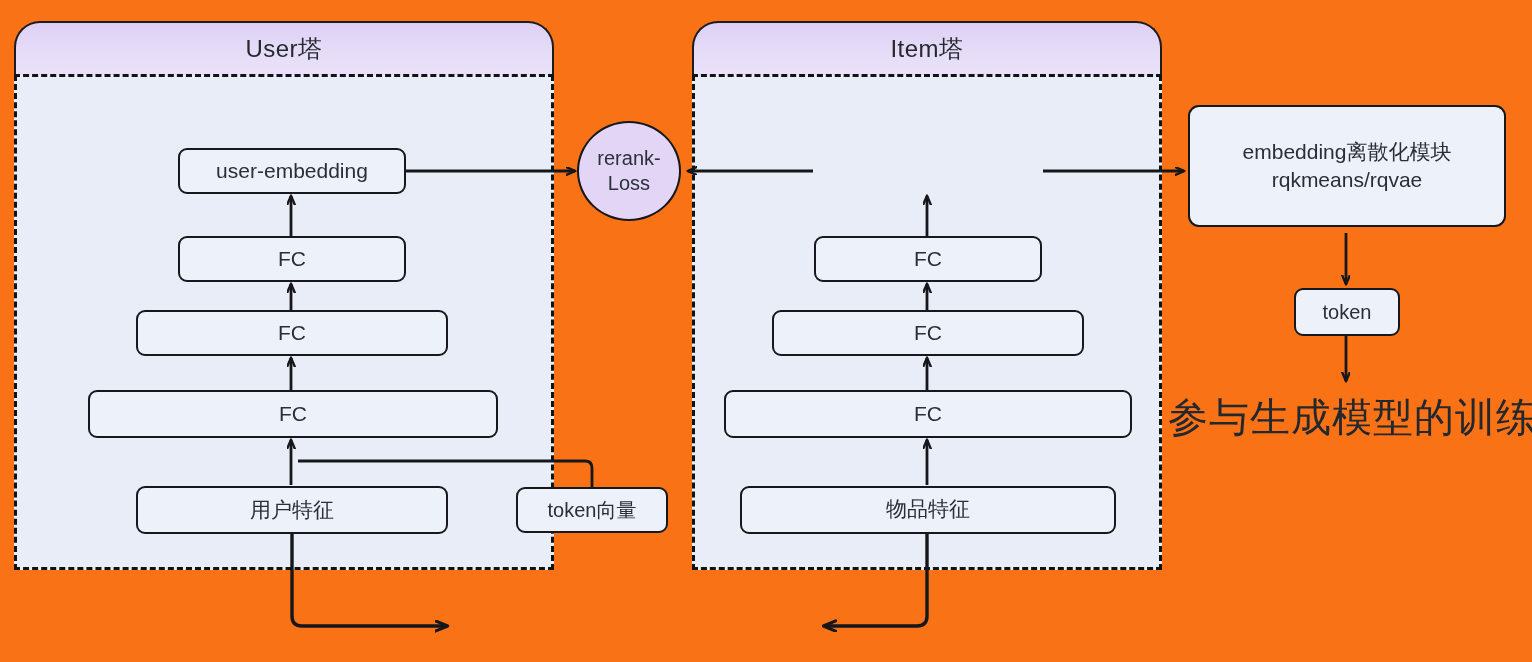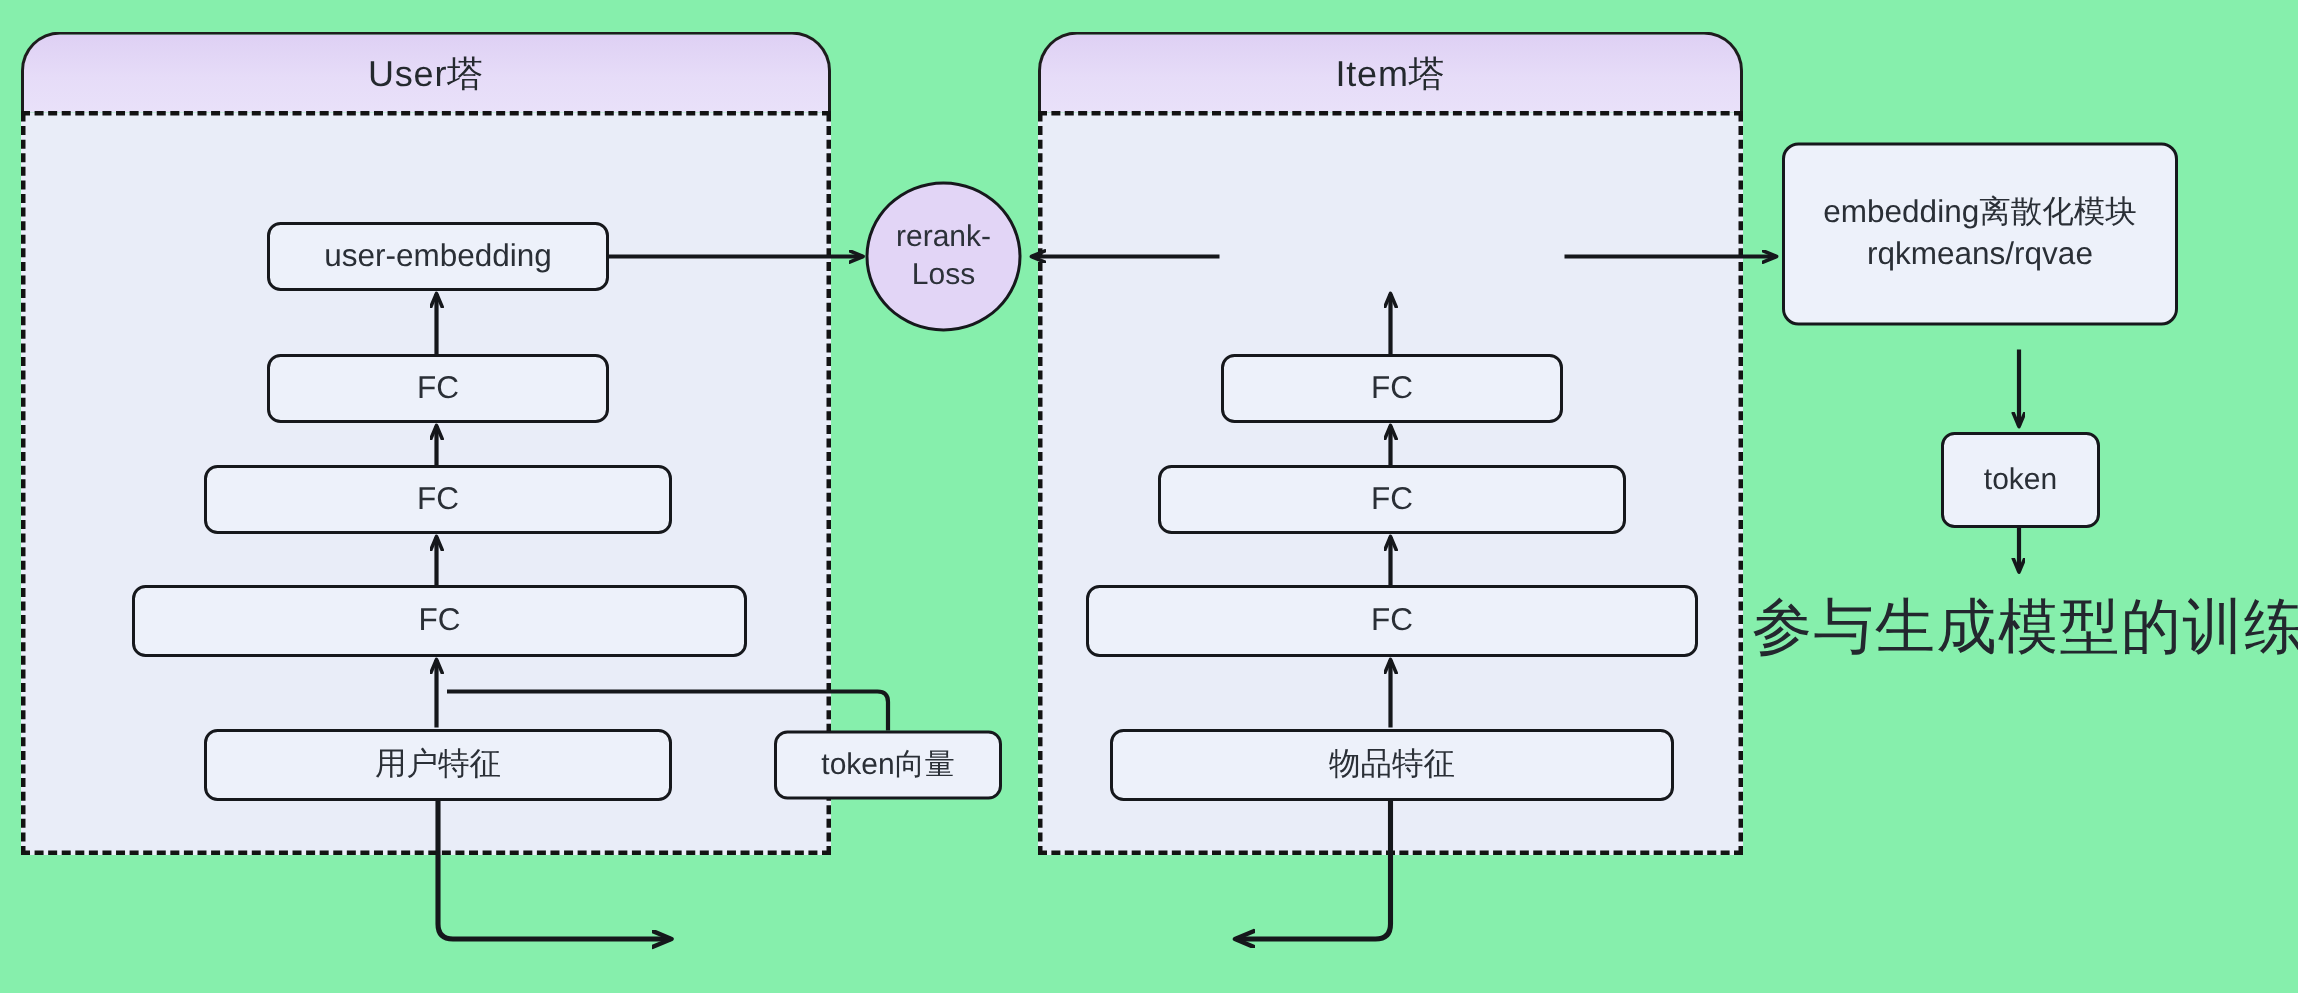--- a/index.html
+++ b/index.html
@@ -4,21 +4,21 @@
 <style>
   html,body{margin:0;padding:0;background:#ffffff;}
   body{
     font-family:"Liberation Sans","DejaVu Sans",sans-serif;
     -webkit-font-smoothing:antialiased;
   }
   #canvas{
     position:relative;
     width:1532px;
     height:662px;
-    background:#86efac;
+    background:#f97316;
     overflow:hidden;
   }
   
   .tower-header{
     position:absolute;
     box-sizing:border-box;
     background:linear-gradient(180deg,#ded0f4 0%,#e6dcf8 55%,#e9e1f9 100%);
     border:2.5px solid #1d1d1d;
     border-bottom:none;
     border-radius:26px 26px 0 0;
@@ -197,26 +197,26 @@
     <span>物品特征</span>
   </div>
 
   <div class="ellipse" style="left:577px;top:121px;width:104px;height:100px;">
     <div>
       <div>rerank-</div>
       <div>Loss</div>
     </div>
   </div>
 
-  <div class="node multiline" style="left:1188px;top:95px;width:264px;height:122px;">
+  <div class="node multiline" style="left:1188px;top:105px;width:318px;height:122px;">
     <div>
       <div>embedding离散化模块</div>
       <div>rqkmeans/rqvae</div>
     </div>
   </div>
-  <div class="node small" style="left:1294px;top:288px;width:106px;height:64px;">
+  <div class="node small" style="left:1294px;top:288px;width:106px;height:48px;">
     <span>token</span>
   </div>
 
   <div class="caption big" style="left:1168px;top:390px;">参与生成模型的训练</div>
 
 
 </div>
 
 </body></html>

